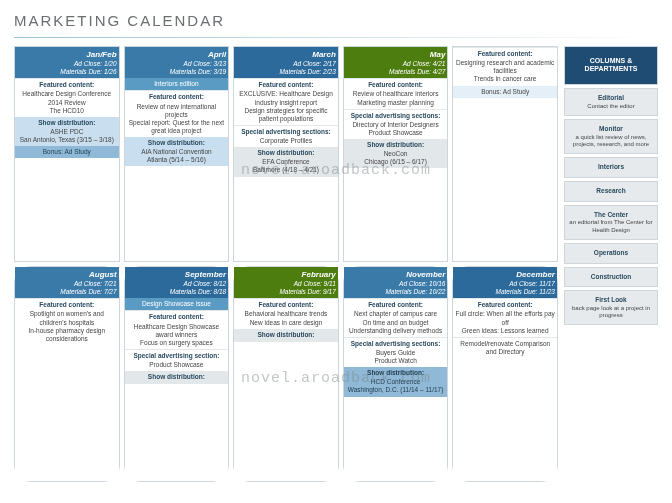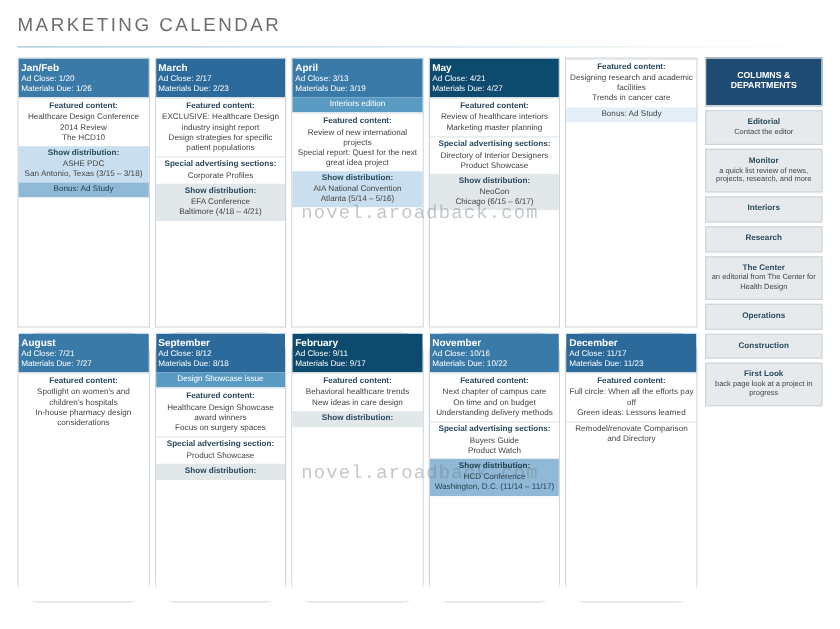--- a/index.html
+++ b/index.html
@@ -52,25 +52,26 @@
     flex-direction: column;
     font-size: 6.5px;
     line-height: 1.25;
     background: #fff;
     min-height: 216px;
   }
   .row2 .cell { min-height: 216px; border-radius: 17px; }
   .mhead {
     background: #2b6a9b;
     color: #fff;
-    text-align: left;
+    text-align: right;
     padding: 3px 2px 2px 2px;
+    font-style: italic;
   }
   .mhead.shade2 { background: #3a7aa8; }
-  .mhead.shade3 { background: #0c4a6e; }
+  .mhead.shade3 { background: #4d7c0f; }
   .mhead .mname { font-weight: bold; font-size: 8px; display:block; }
   .mhead .mline { display:block; font-size: 6.5px; }
   .band {
     text-align: center;
     padding: 2px 2px;
     font-size: 6.5px;
   }
   .band-white { background: #fff; border-top: 1px solid #e2e7ea; }
   .band-lightblue { background: #c9dfef; }
   .band-medblue { background: #8fb9d6; color: #1f3b4d; }
@@ -137,39 +138,39 @@
               <span class="mname">Jan/Feb</span>
               <span class="mline">Ad Close: 1/20</span>
               <span class="mline">Materials Due: 1/26</span>
             </div>
             <div class="band band-white"><span class="sect-title">Featured content:</span><span>Healthcare Design Conference 2014 Review<br>The HCD10</span></div>
             <div class="band band-lightblue"><span class="sect-title">Show distribution:</span><span>ASHE PDC<br>San Antonio, Texas (3/15 – 3/18)</span></div>
             <div class="band band-medblue"><span>Bonus: Ad Study</span></div>
             <div class="spacer"></div>
           </div>
           <div class="cell">
+            <div class="mhead shade2">
+              <span class="mname">April</span>
+              <span class="mline">Ad Close: 3/13</span>
+              <span class="mline">Materials Due: 3/19</span>
+            </div>
+            <div class="band band-deepblue"><span>Interiors edition</span></div>
+            <div class="band band-white"><span class="sect-title">Featured content:</span><span>Review of new international projects<br>Special report: Quest for the next great idea project</span></div>
+            <div class="band band-lightblue"><span class="sect-title">Show distribution:</span><span>AIA National Convention<br>Atlanta (5/14 – 5/16)</span></div>
+            <div class="spacer"></div>
+          </div>
+          <div class="cell">
             <div class="mhead ">
               <span class="mname">March</span>
               <span class="mline">Ad Close: 2/17</span>
               <span class="mline">Materials Due: 2/23</span>
             </div>
             <div class="band band-white"><span class="sect-title">Featured content:</span><span>EXCLUSIVE: Healthcare Design industry insight report<br>Design strategies for specific patient populations</span></div>
             <div class="band band-white"><span class="sect-title">Special advertising sections:</span><span>Corporate Profiles</span></div>
             <div class="band band-gray"><span class="sect-title">Show distribution:</span><span>EFA Conference<br>Baltimore (4/18 – 4/21)</span></div>
-            <div class="spacer"></div>
-          </div>
-          <div class="cell">
-            <div class="mhead shade2">
-              <span class="mname">April</span>
-              <span class="mline">Ad Close: 3/13</span>
-              <span class="mline">Materials Due: 3/19</span>
-            </div>
-            <div class="band band-deepblue"><span>Interiors edition</span></div>
-            <div class="band band-white"><span class="sect-title">Featured content:</span><span>Review of new international projects<br>Special report: Quest for the next great idea project</span></div>
-            <div class="band band-lightblue"><span class="sect-title">Show distribution:</span><span>AIA National Convention<br>Atlanta (5/14 – 5/16)</span></div>
             <div class="spacer"></div>
           </div>
           <div class="cell">
             <div class="mhead shade3">
               <span class="mname">May</span>
               <span class="mline">Ad Close: 4/21</span>
               <span class="mline">Materials Due: 4/27</span>
             </div>
             <div class="band band-white"><span class="sect-title">Featured content:</span><span>Review of healthcare interiors<br>Marketing master planning</span></div>
             <div class="band band-white"><span class="sect-title">Special advertising sections:</span><span>Directory of Interior Designers<br>Product Showcase</span></div>

